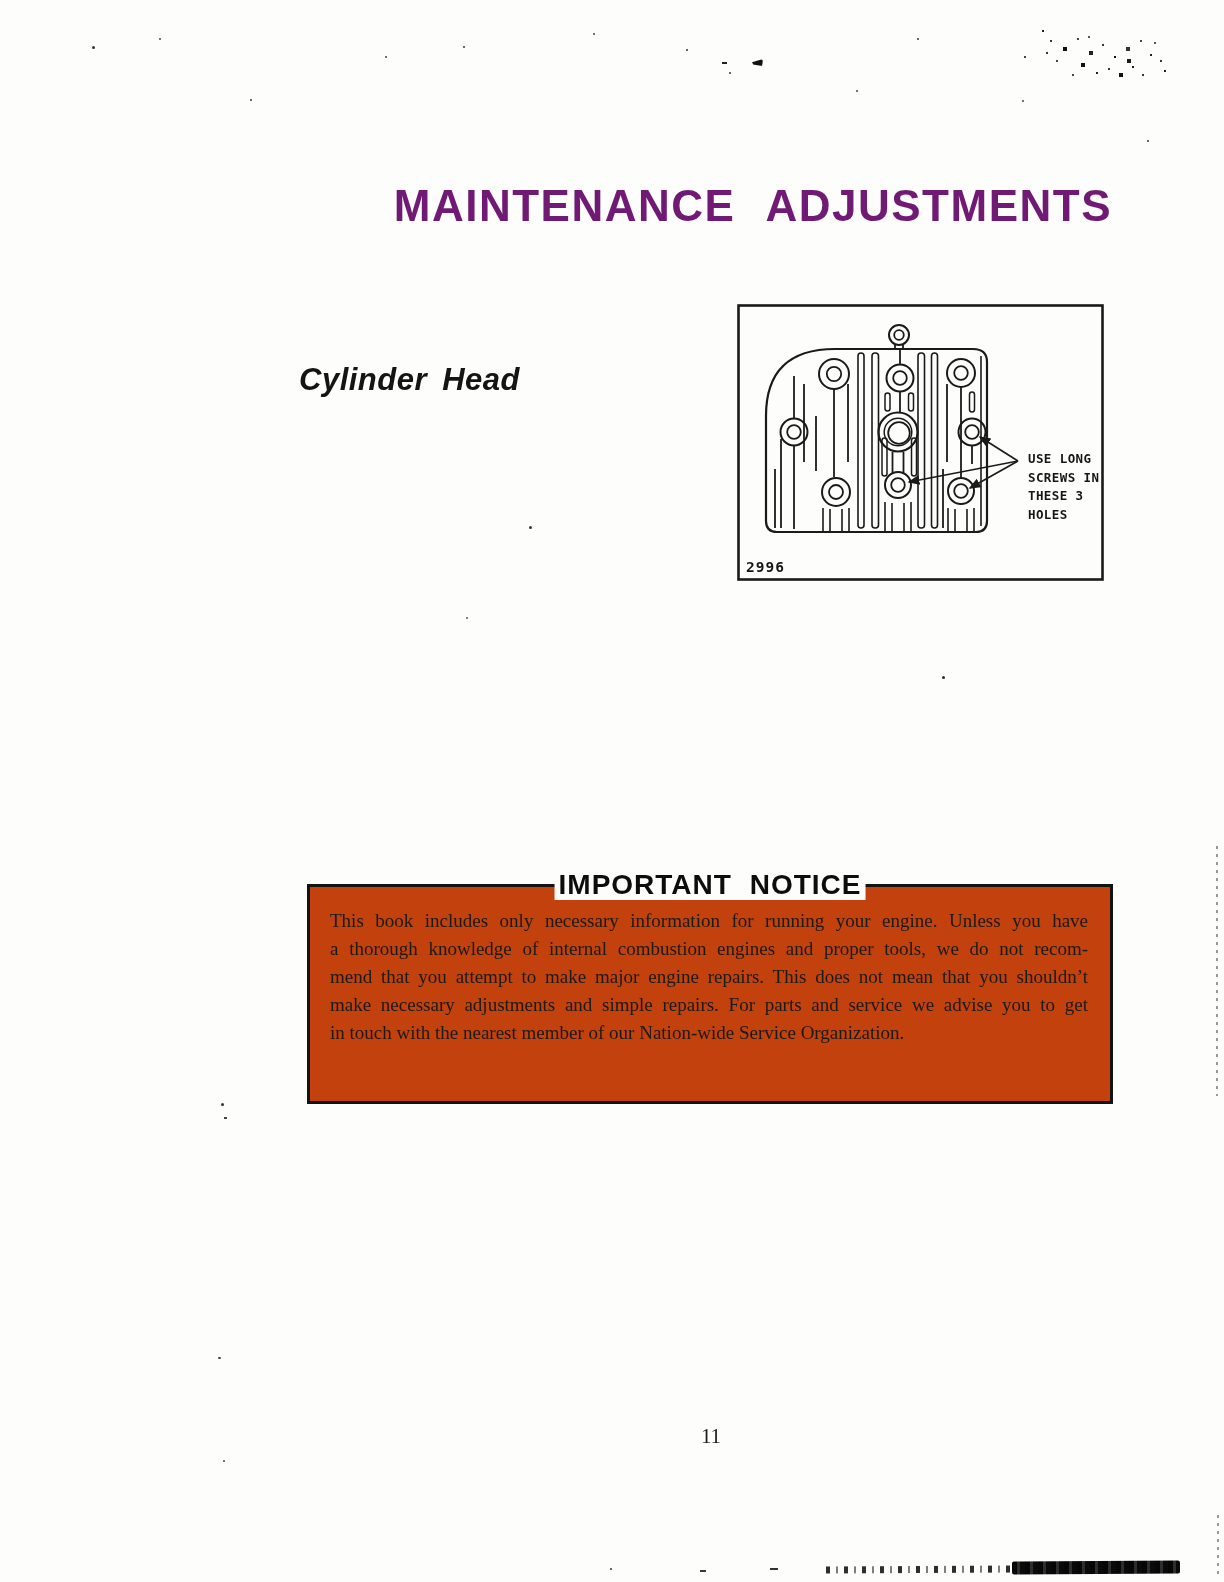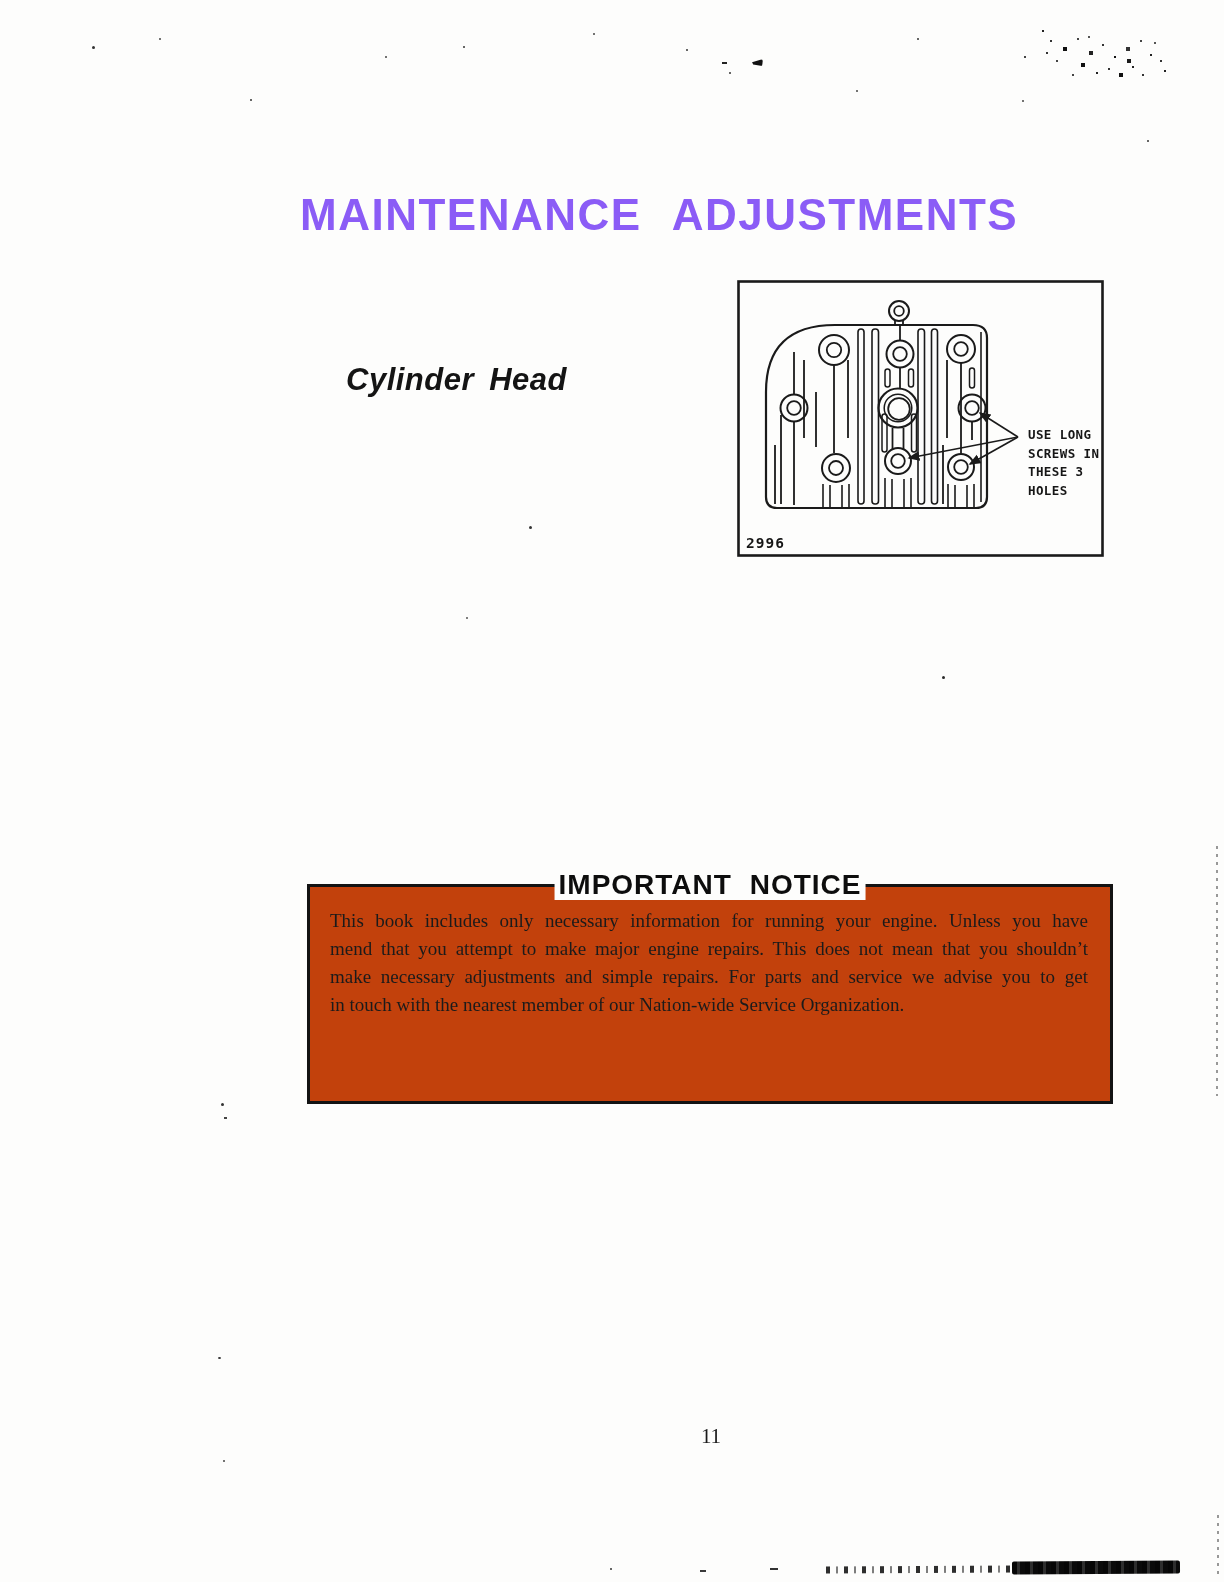--- a/index.html
+++ b/index.html
@@ -7,49 +7,48 @@
     position:relative;
     width:1224px;height:1582px;
     margin:0 auto;
     background:#fdfdfc;
     overflow:hidden;
     font-family:"Liberation Serif", serif;
     color:#1d1d1d;
   }
   
   .doc-title{
-    position:absolute;left:300px;top:190px;width:812px;
-    text-align:left;
+    position:absolute;left:300px;top:181px;width:812px;
+    text-align:right;
     font-family:"Liberation Sans", sans-serif;
     font-weight:bold;
     font-size:44px;line-height:50px;
     letter-spacing:1.5px;word-spacing:18px;
-    color:#8b5cf6;
+    color:#701a75;
     transform:scaleY(1.02);
   }
   
   .section-heading{
     position:absolute;left:299px;top:360px;width:420px;
     font-family:"Liberation Sans", sans-serif;
     font-weight:bold;font-style:italic;
     font-size:31px;line-height:40px;
     letter-spacing:0.5px;word-spacing:6px;
     color:#141414;
-    margin-left:47px;
   }
   .body-par{
     position:absolute;left:300px;top:409px;width:353px;
     font-size:21px;line-height:27.6px;
     color:#1c1c1c;
   }
   .jline{text-align:justify;text-align-last:justify;}
   .jline.last{text-align-last:left;}
   
   .figure-box{
-    position:absolute;left:737px;top:280px;width:367px;height:277px;
+    position:absolute;left:737px;top:304px;width:367px;height:277px;
     margin:0;
   }
   .figure-box svg{display:block;width:367px;height:277px;}
   .fig-callout{
     font-family:"DejaVu Sans Mono", monospace;
     font-weight:bold;font-size:12.5px;letter-spacing:0.4px;
     fill:#161616;
   }
   .fig-num{
     font-family:"DejaVu Sans Mono", monospace;
@@ -218,20 +217,21 @@
         <text class="fig-callout" x="291" y="214.5">HOLES</text>
       </g>
       <text class="fig-num" x="9" y="268">2996</text>
     </svg>
   </figure>
 
   <div class="notice">
     <div class="notice-heading">IMPORTANT NOTICE</div>
     <div class="notice-text">
       <div class="jline">This book includes only necessary information for running your engine.  Unless you have</div>
+      <div class="jline">a thorough knowledge of internal combustion engines and proper tools, we do not recom-</div>
       <div class="jline">mend that you attempt to make major engine repairs.  This does not mean that you shouldn’t</div>
       <div class="jline">make necessary adjustments and simple repairs.  For parts and service we advise you to get</div>
       <div class="jline last">in touch with the nearest member of our Nation-wide Service Organization.</div>
     </div>
   </div>
 
   <div class="page-number">11</div>
 
   <div class="speckles"></div>
   <div class="band-solid"></div>

